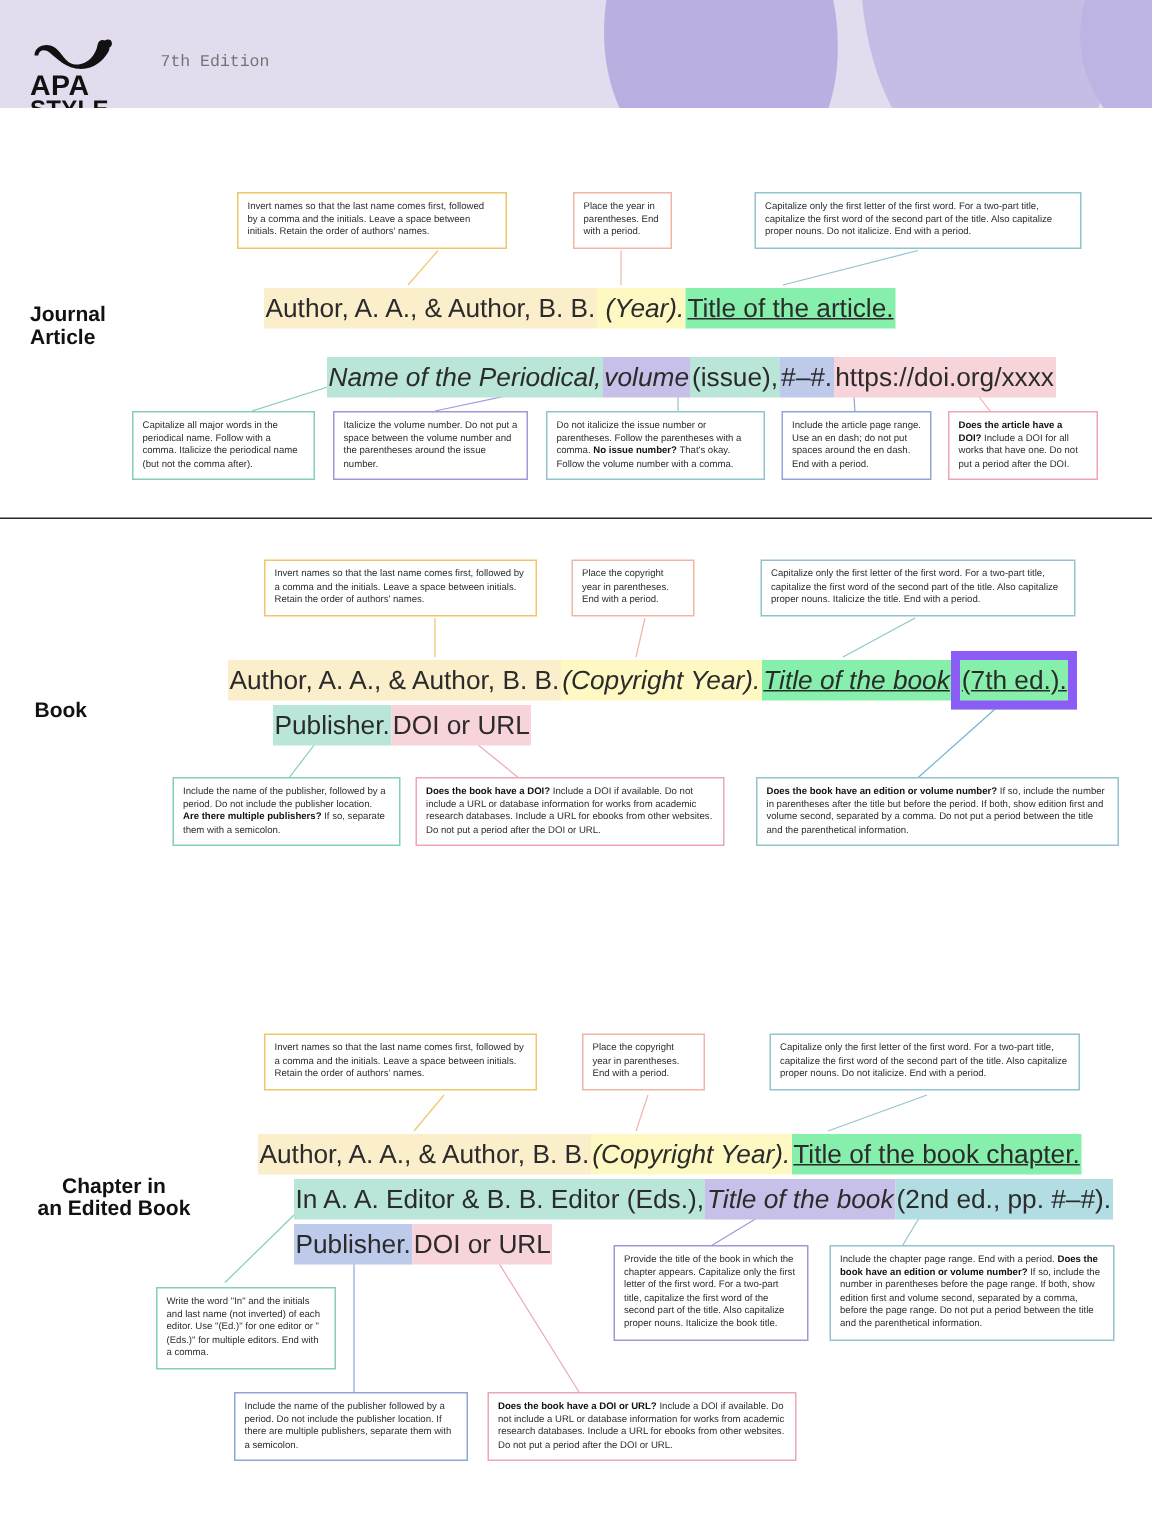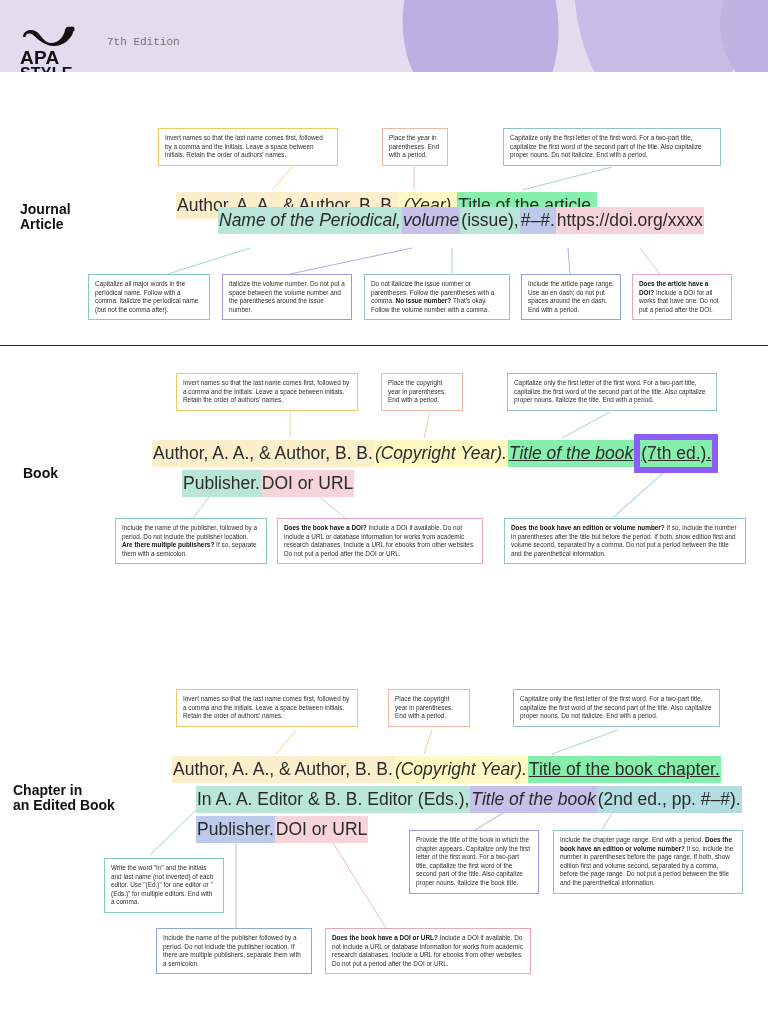--- a/index.html
+++ b/index.html
@@ -141,21 +141,21 @@
   <div>Article</div>
 </div>
 
 <div class="note n-yellow" style="left:158px;top:128px;width:180px;">Invert names so that the last name comes first, followed by a comma and the initials. Leave a space between initials. Retain the order of authors' names.</div>
 <div class="note n-peach" style="left:382px;top:128px;width:66px;">Place the year in parentheses. End with a period.</div>
 <div class="note n-teal" style="left:503px;top:128px;width:218px;">Capitalize only the first letter of the first word. For a two-part title, capitalize the first word of the second part of the title. Also capitalize proper nouns. Do not italicize. End with a period.</div>
 
 <div class="refline" style="left:176px;top:192px;">
   <span class="hl-yellow">Author, A. A., &amp; Author, B. B.</span><span class="hl-peach"> (Year).</span><span class="hl-teal">Title of the article.</span>
 </div>
-<div class="refline" style="left:200px;top:207px;padding-left:18px;">
+<div class="refline" style="left:200px;top:238px;padding-left:18px;">
   <span class="hl-mint it">Name of the Periodical,</span><span class="hl-purple it">volume</span><span class="hl-mint">(issue),</span><span class="hl-blue">#–#.</span><span class="hl-pink">https://doi.org/xxxx</span>
 </div>
 
 <div class="note n-mint" style="left:88px;top:274px;width:122px;">Capitalize all major words in the periodical name. Follow with a comma. Italicize the periodical name (but not the comma after).</div>
 <div class="note n-purple" style="left:222px;top:274px;width:130px;">Italicize the volume number. Do not put a space between the volume number and the parentheses around the issue number.</div>
 <div class="note n-teal" style="left:364px;top:274px;width:146px;">Do not italicize the issue number or parentheses. Follow the parentheses with a comma. <b>No issue number?</b> That's okay. Follow the volume number with a comma.</div>
 <div class="note n-blue" style="left:521px;top:274px;width:100px;">Include the article page range. Use an en dash; do not put spaces around the en dash. End with a period.</div>
 <div class="note n-pink" style="left:632px;top:274px;width:100px;"><b>Does the article have a DOI?</b> Include a DOI for all works that have one. Do not put a period after the DOI.</div>
 
 <div class="divider" style="top:345px;"></div>
@@ -172,21 +172,21 @@
   <span class="hl-yellow">Author, A. A., &amp; Author, B. B.</span><span class="hl-peach">(Copyright Year).</span><span class="hl-teal it">Title of the book</span><span class="hl-teal bx">(7th ed.).</span>
 </div>
 <div class="refline" style="left:182px;top:470px;">
   <span class="hl-mint">Publisher.</span><span class="hl-pink">DOI or URL</span>
 </div>
 
 <div class="note n-mint" style="left:115px;top:518px;width:152px;">Include the name of the publisher, followed by a period. Do not include the publisher location. <b>Are there multiple publishers?</b> If so, separate them with a semicolon.</div>
 <div class="note n-pink" style="left:277px;top:518px;width:206px;"><b>Does the book have a DOI?</b> Include a DOI if available. Do not include a URL or database information for works from academic research databases. Include a URL for ebooks from other websites. Do not put a period after the DOI or URL.</div>
 <div class="note n-teal" style="left:504px;top:518px;width:242px;"><b>Does the book have an edition or volume number?</b> If so, include the number in parentheses after the title but before the period. If both, show edition first and volume second, separated by a comma. Do not put a period between the title and the parenthetical information.</div>
 
-<div class="sec-label" style="left:13px;top:783px;">
+<div class="sec-label" style="left:25px;top:783px;text-align:center;">
   <div>Chapter in</div>
   <div>an Edited Book</div>
 </div>
 
 <div class="note n-yellow" style="left:176px;top:689px;width:182px;">Invert names so that the last name comes first, followed by a comma and the initials. Leave a space between initials. Retain the order of authors' names.</div>
 <div class="note n-peach" style="left:388px;top:689px;width:82px;">Place the copyright year in parentheses. End with a period.</div>
 <div class="note n-teal" style="left:513px;top:689px;width:207px;">Capitalize only the first letter of the first word. For a two-part title, capitalize the first word of the second part of the title. Also capitalize proper nouns. Do not italicize. End with a period.</div>
 
 <div class="refline" style="left:172px;top:756px;">
   <span class="hl-yellow">Author, A. A., &amp; Author, B. B.</span><span class="hl-peach">(Copyright Year).</span><span class="hl-teal">Title of the book chapter.</span>

